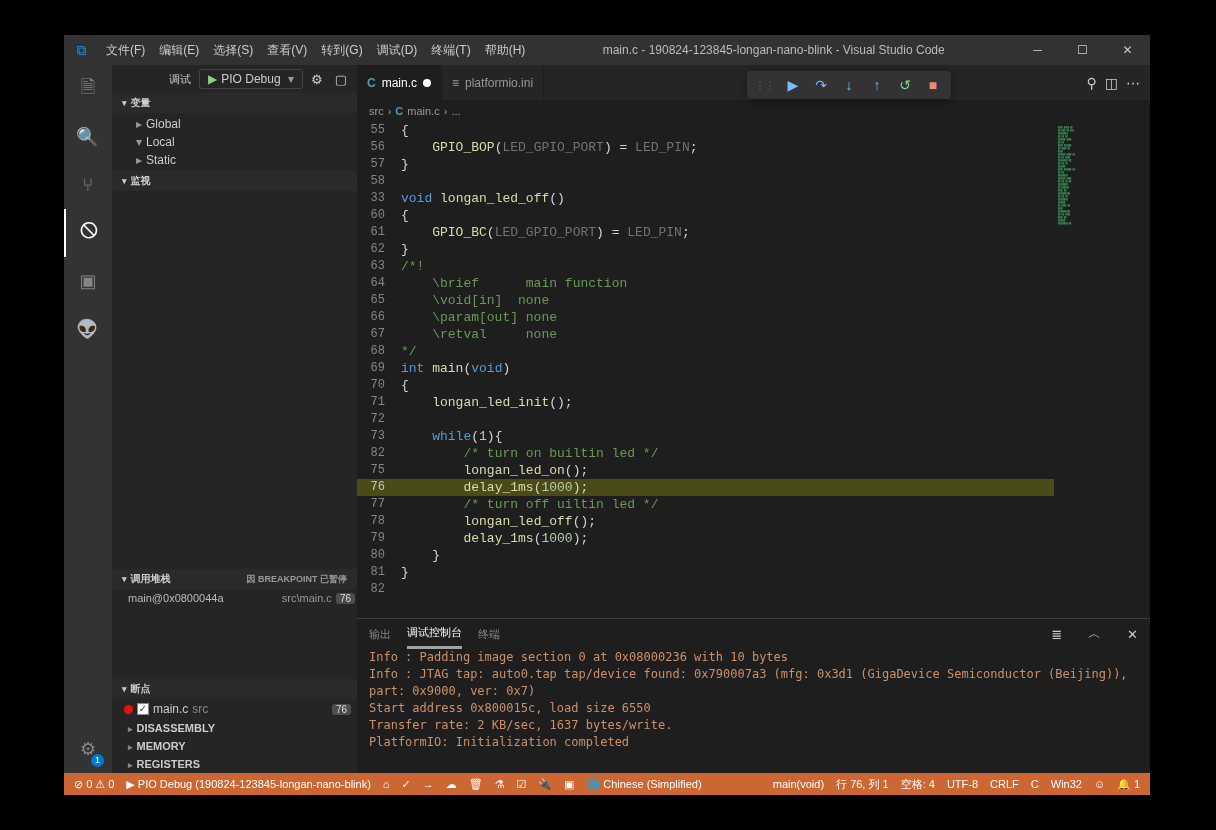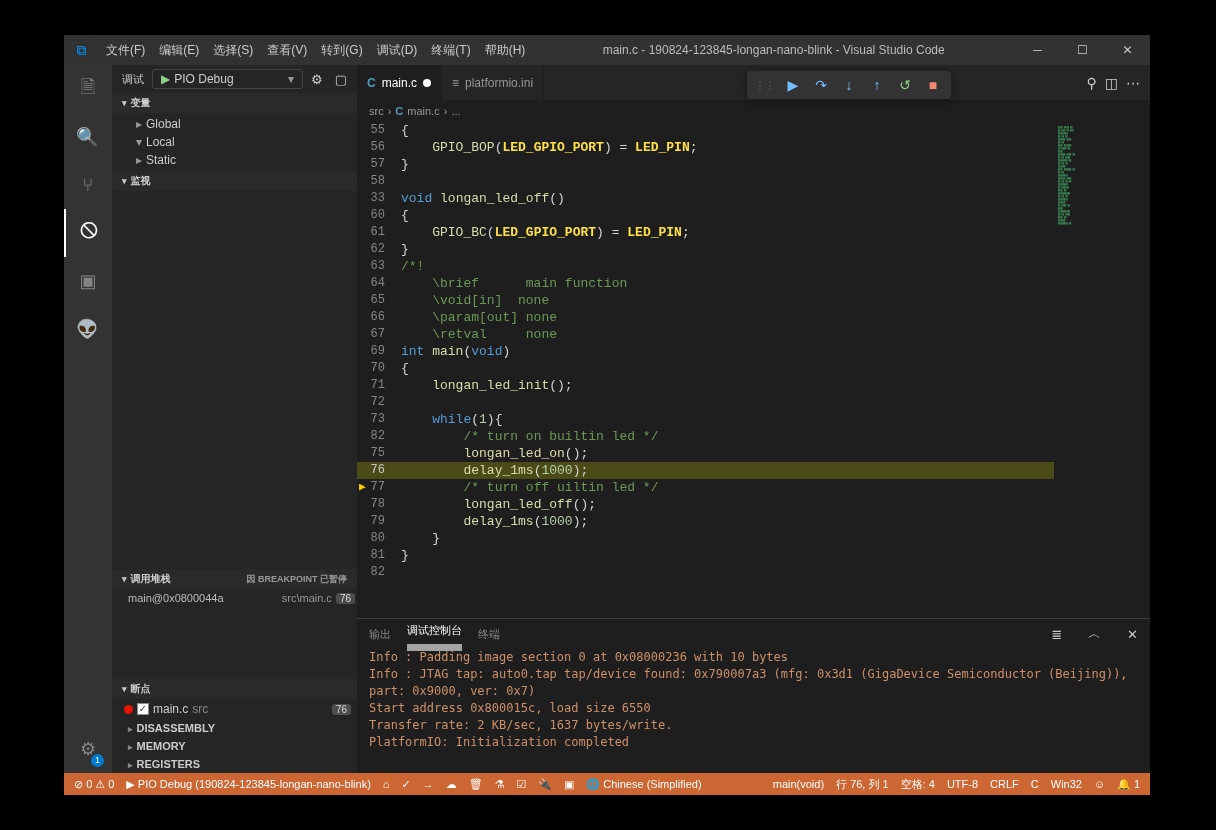--- a/index.html
+++ b/index.html
@@ -15,21 +15,21 @@
   .winctrls div { width:45px; height:30px; display:flex; align-items:center; justify-content:center; font-size:12px; }
   
   .body { flex:1; display:flex; min-height:0; }
   .activitybar { width:48px; background:#333333; display:flex; flex-direction:column; align-items:center; }
   .activitybar .act { width:48px; height:48px; display:flex; align-items:center; justify-content:center; color:#858585; font-size:18px; }
   .activitybar .act.active { color:#fff; border-left:2px solid #fff; }
   .activitybar .spacer { flex:1; }
   
   .sidebar { width:245px; background:#252526; display:flex; flex-direction:column; font-size:12px; color:#ccc; }
   .sb-toolbar { height:28px; display:flex; align-items:center; padding:0 6px; gap:4px; }
-  .sb-toolbar .label { font-size:11px; color:#ccc; padding:0 4px; }
+  .sb-toolbar .label { font-size:11px; color:#ccc; padding:0 4px;margin-left:47px; }
   .sb-select { display:flex; align-items:center; flex:1; min-width:0; }
   .sb-select .play { color:#89d185; margin:0 4px; }
   .sb-select .txt { flex:1; white-space:nowrap; overflow:hidden; }
   .sb-select .arr { padding:0 4px; color:#999; }
   .sb-ico { color:#ccc; padding:0 4px; font-size:13px; }
   .sb-border { border:1px solid #444; height:20px; border-radius:3px; padding:0 4px; display:flex; align-items:center; }
   .section-hdr { background:#2a2a2b; padding:3px 10px; font-size:10px; font-weight:bold; color:#ccc; display:flex; align-items:center; }
   .section-hdr .caret { margin-right:4px; font-size:9px; }
   .pane { flex:0 0 auto; }
   .varlist { padding:2px 0; }
@@ -62,28 +62,28 @@
   .editor { flex:1; overflow:hidden; font-family:"Consolas","Courier New",monospace; font-size:13px; line-height:17px; position:relative; }
   .lines { position:absolute; left:0; right:0; top:0; }
   .line { display:flex; height:17px; white-space:pre; }
   .line .ln { width:38px; text-align:right; color:#858585; font-size:12px; margin-left:6px; padding-right:16px; }
   .line .code { flex:1; color:#d4d4d4; }
   .line.hl { background:#4b4b18; }
   .line.hl .ln { color:#c5c5c5; }
   .bp-indicator { position:absolute; left:2px; width:12px; height:12px; font-size:11px; color:#ffcc00; }
   .kw { color:#569cd6; }
   .fn { color:#dcdcaa; }
-  .mac { color:#fde047;font-weight:bold; }
+  .mac { color:#737373; }
   .cm { color:#6a9955; }
   .num { color:#b5cea8; }
   .minimap { width:96px; background:#1e1e1e; padding:4px; font-size:2px; line-height:3px; color:#4a6; overflow:hidden; opacity:.7; font-family:monospace; }
   
   .panel { height:155px; border-top:1px solid #3c3c3c; display:flex; flex-direction:column; background:#1e1e1e; }
   .panel-tabs { display:flex; align-items:center; padding:0 12px; height:30px; gap:16px; font-size:11px; color:#888; }
-  .panel-tabs .ptab.active { color:#fff; border-bottom:7px solid #a3a3a3; }
+  .panel-tabs .ptab.active { color:#fff; border-bottom:3px solid #a3a3a3; }
   .panel-tabs .ptab { padding:6px 0; }
   .panel-tabs .pspacer { flex:1; }
   .panel-tabs .pico { color:#ccc; font-size:13px; }
   .panel-body { flex:1; overflow:hidden; padding:0 12px; font-family:Consolas,monospace; font-size:12px; line-height:17px; }
   .panel-body div { color:#cd9069; white-space:pre-wrap; }
   
   .debug-toolbar { position:absolute; top:36px; left:50%; margin-left:140px; background:#333333; display:flex; align-items:center; height:28px; border-radius:4px; box-shadow:0 2px 8px rgba(0,0,0,.4); padding:0 4px; z-index:100; }
   .debug-toolbar .grip { color:#666; padding:0 4px; cursor:move; font-size:10px; }
   .debug-toolbar .dbtn { width:28px; height:26px; display:flex; align-items:center; justify-content:center; font-size:14px; border-radius:3px; }
   .c-blue { color:#75beff; }
@@ -241,20 +241,21 @@
 <div class="line"><span class="ln">58</span><span class="code"></span></div>
 <div class="line"><span class="ln">33</span><span class="code"><span class="kw">void</span> <span class="fn">longan_led_off</span>()</span></div>
 <div class="line"><span class="ln">60</span><span class="code">{</span></div>
 <div class="line"><span class="ln">61</span><span class="code">    <span class="fn">GPIO_BC</span>(<span class="mac">LED_GPIO_PORT</span>) = <span class="mac">LED_PIN</span>;</span></div>
 <div class="line"><span class="ln">62</span><span class="code">}</span></div>
 <div class="line"><span class="ln">63</span><span class="code"><span class="cm">/*!</span></span></div>
 <div class="line"><span class="ln">64</span><span class="code"><span class="cm">    \brief      main function</span></span></div>
 <div class="line"><span class="ln">65</span><span class="code"><span class="cm">    \void[in]  none</span></span></div>
 <div class="line"><span class="ln">66</span><span class="code"><span class="cm">    \param[out] none</span></span></div>
 <div class="line"><span class="ln">67</span><span class="code"><span class="cm">    \retval     none</span></span></div>
+<div class="line"><span class="ln">68</span><span class="code"><span class="cm">*/</span></span></div>
 <div class="line"><span class="ln">69</span><span class="code"><span class="kw">int</span> <span class="fn">main</span>(<span class="kw">void</span>)</span></div>
 <div class="line"><span class="ln">70</span><span class="code">{</span></div>
 <div class="line"><span class="ln">71</span><span class="code">    <span class="fn">longan_led_init</span>();</span></div>
 <div class="line"><span class="ln">72</span><span class="code"></span></div>
 <div class="line"><span class="ln">73</span><span class="code">    <span class="kw">while</span>(<span class="num">1</span>){</span></div>
 <div class="line"><span class="ln">82</span><span class="code">        <span class="cm">/* turn on builtin led */</span></span></div>
 <div class="line"><span class="ln">75</span><span class="code">        <span class="fn">longan_led_on</span>();</span></div>
 <div class="line hl"><span class="ln">76</span><span class="code">        <span class="fn">delay_1ms</span>(<span class="num">1000</span>);</span></div>
 <div class="line"><span class="ln">77</span><span class="code">        <span class="cm">/* turn off uiltin led */</span></span></div>
 <div class="line"><span class="ln">78</span><span class="code">        <span class="fn">longan_led_off</span>();</span></div>

